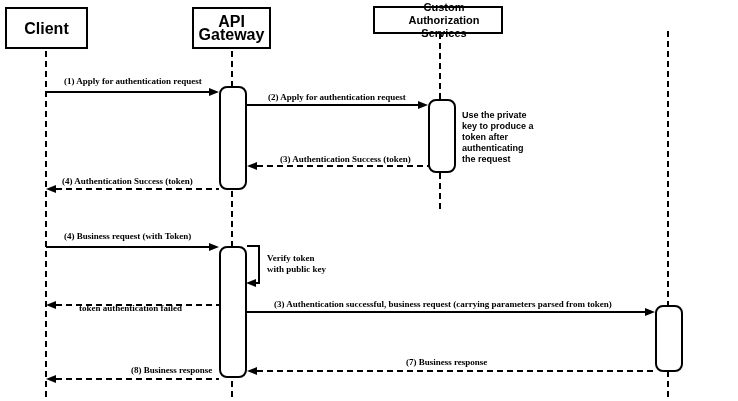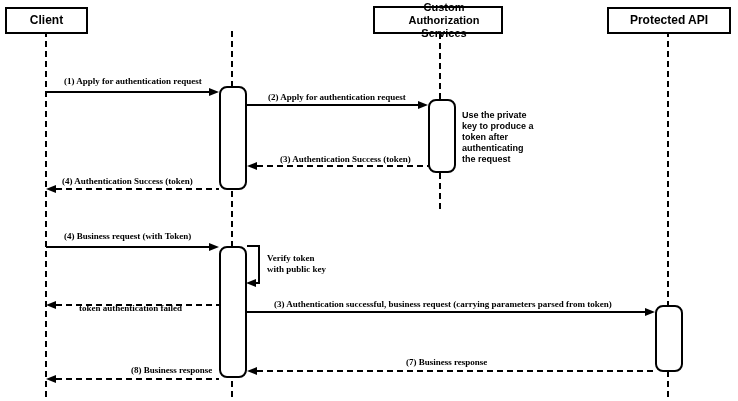--- a/index.html
+++ b/index.html
@@ -2,24 +2,24 @@
 <html><head>
 <meta charset="utf-8">
 <style>
   html, body { margin:0; padding:0; background:#ffffff; }
   body { font-family:"Liberation Sans", sans-serif; }
   .diagram {
     position:relative; width:738px; height:401px; background:#ffffff; overflow:hidden;
   }
   
   .actor {
-    position:absolute; top:7px; height:27px; box-sizing:border-box;
+    position:absolute; top:7px; height:42px; box-sizing:border-box;
     border:2px solid #000; background:#fff; z-index:4;
     display:flex; align-items:center; justify-content:center;
-    font-weight:bold; font-size:12px; color:#000; text-align:center; line-height:13px;
+    font-weight:bold; font-size:16px; color:#000; text-align:center; line-height:13px;
   }
   #actor-client { left:5px;   width:83px;  }
   #actor-gw     { left:192px; width:79px;  }
   #actor-cas    { left:373px; width:130px; top:6px; height:28px; font-size:11px;padding-left:12px; }
   #actor-pa     { left:607px; width:124px; }
 
   
   .lifeline {
     position:absolute; width:2px; z-index:1;
     background:repeating-linear-gradient(to bottom, #000 0 6px, transparent 6px 10px);
@@ -63,25 +63,25 @@
   }
 </style>
 </head>
 <body>
 
 <div class="diagram">
 
   <div class="actor" id="actor-client">
     <span>Client</span>
   </div>
+  <div class="actor" id="actor-gw">
+    <span>API Gateway</span>
+  </div>
   <div class="actor" id="actor-cas">
     <span>Custom Authorization Services</span>
-  </div>
-  <div class="actor" id="actor-pa">
-    <span>Protected API</span>
   </div>
 
   <div class="lifeline" id="ll-client"></div>
   <div class="lifeline" id="ll-gw"></div>
   <div class="lifeline" id="ll-cas"></div>
   <div class="lifeline" id="ll-pa"></div>
 
   <div class="activation" id="act-gw1"></div>
   <div class="activation" id="act-cas"></div>
   <div class="activation" id="act-gw2"></div>

